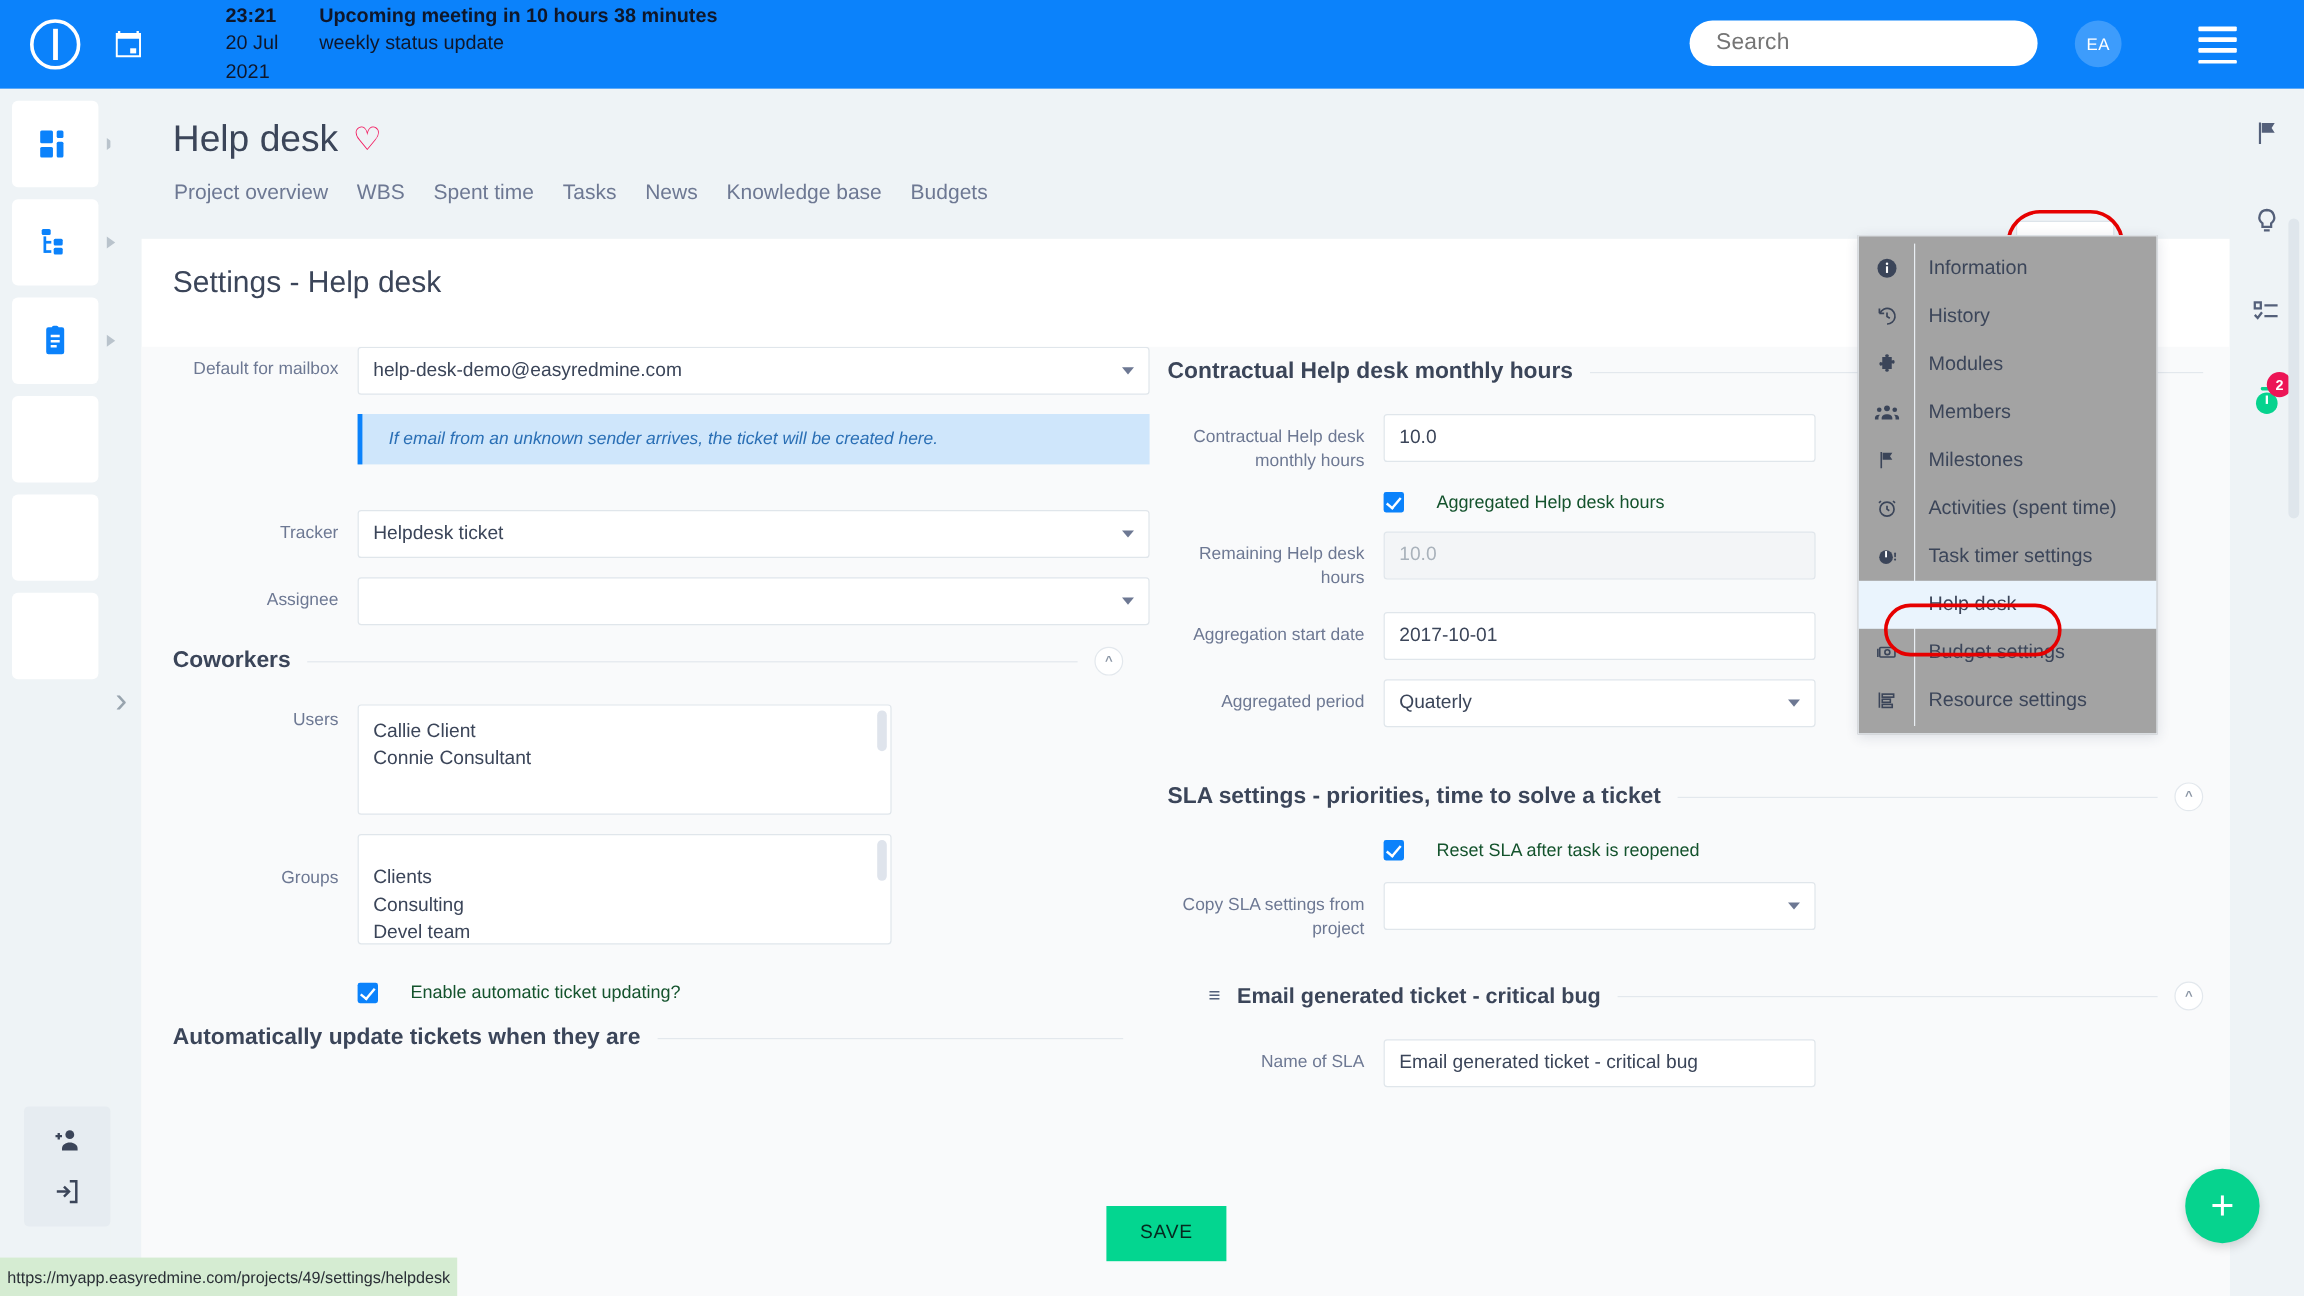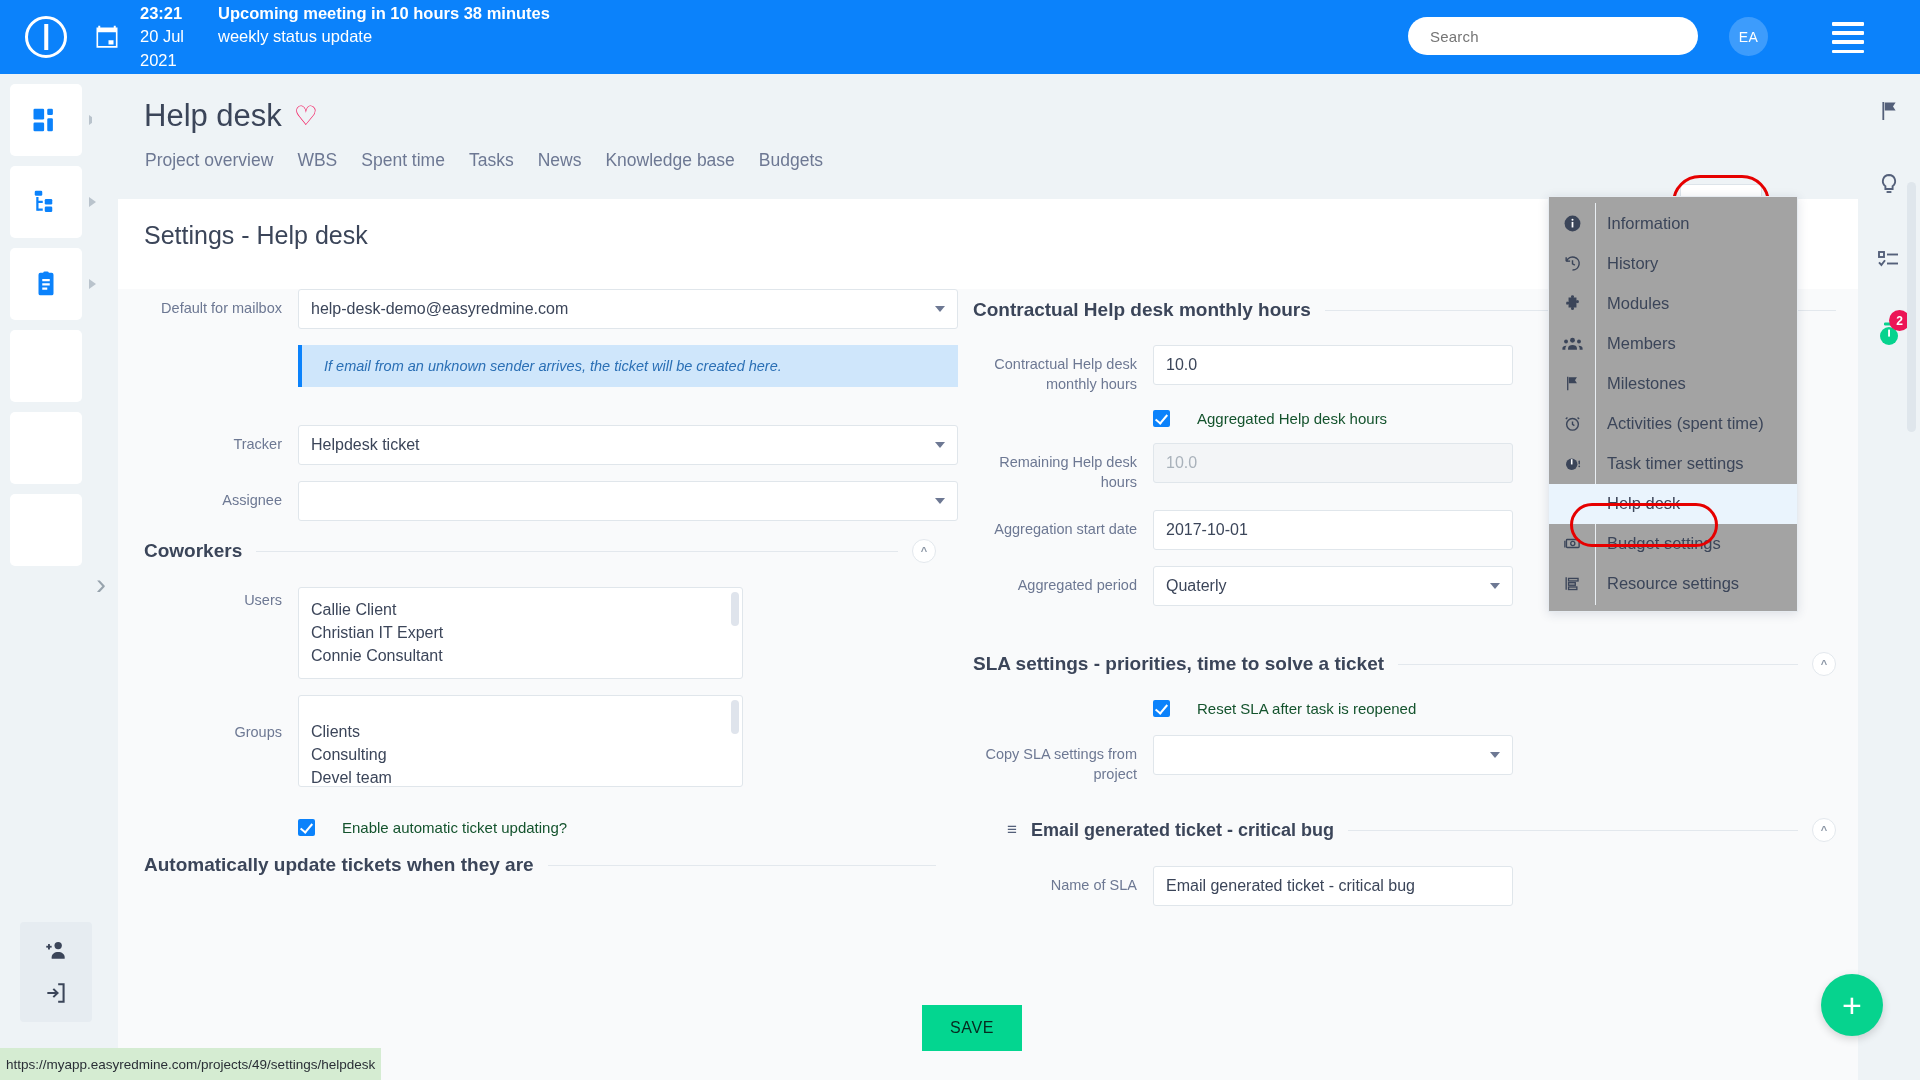--- a/index.html
+++ b/index.html
@@ -19,31 +19,31 @@
   .logo-wrap { width: 92px; display: flex; justify-content: center; align-items: center; }
   .logo-circle {
     width: 42px; height: 42px; border-radius: 50%;
     border: 3.5px solid #fff; position: relative;
   }
   .logo-circle::after {
     content: ""; position: absolute; left: 50%; top: 5px; bottom: 5px;
     width: 3.5px; background: #fff; transform: translateX(-50%);
   }
   .cal-icon { width: 30px; height: 30px; position: relative; margin-right: 18px; }
-  .meeting-txt { line-height: 1.42; color: #ffffff; }
+  .meeting-txt { line-height: 1.42; color: #0f172a; margin-left: 48px; }
   .meeting-row { display: flex; }
   .meeting-time { font-weight: bold; width: 78px; font-size: 16.5px; }
   .meeting-title { font-weight: bold; font-size: 16.5px; }
   .meeting-row2 .meeting-time { font-weight: normal; }
   .meeting-row2 .meeting-title { font-weight: normal; }
 
   .search-box {
     position: absolute; right: 222px; top: 17px; width: 290px; height: 38px;
     background: #fff; border-radius: 19px; border: none; outline: none;
-    padding: 0 22px; font-family: "Liberation Sans", sans-serif; font-size: 15px;
+    padding: 0 22px; font-family: "Liberation Sans", sans-serif; font-size: 19px;
     color: #555; letter-spacing: .2px;
   }
   .avatar {
     position: absolute; right: 152px; top: 17px; width: 39px; height: 39px;
     border-radius: 50%; background: #3d9cfc; color: #fff;
     display: flex; align-items: center; justify-content: center;
     font-size: 14px; letter-spacing: .5px;
   }
   .burger { position: absolute; right: 56px; top: 22px; width: 32px; height: 28px; }
   .burger span {
@@ -428,21 +428,20 @@
         <span>Coworkers</span>
         <span class="rule"></span>
         <span class="chev">^</span>
       </div>
 
       <div class="frow">
         <div class="flabel" style="padding-top:4px">Users</div>
         <div class="fctrl" style="max-width:445px">
           <div class="listbox">
             <div>Callie Client</div>
-            <div>Christian IT Expert</div>
             <div>Connie Consultant</div>
             <span class="sb"></span>
           </div>
         </div>
       </div>
 
       <div class="frow">
         <div class="flabel" style="padding-top:28px">Groups</div>
         <div class="fctrl" style="max-width:445px">
           <div class="listbox" style="padding-top:24px">

